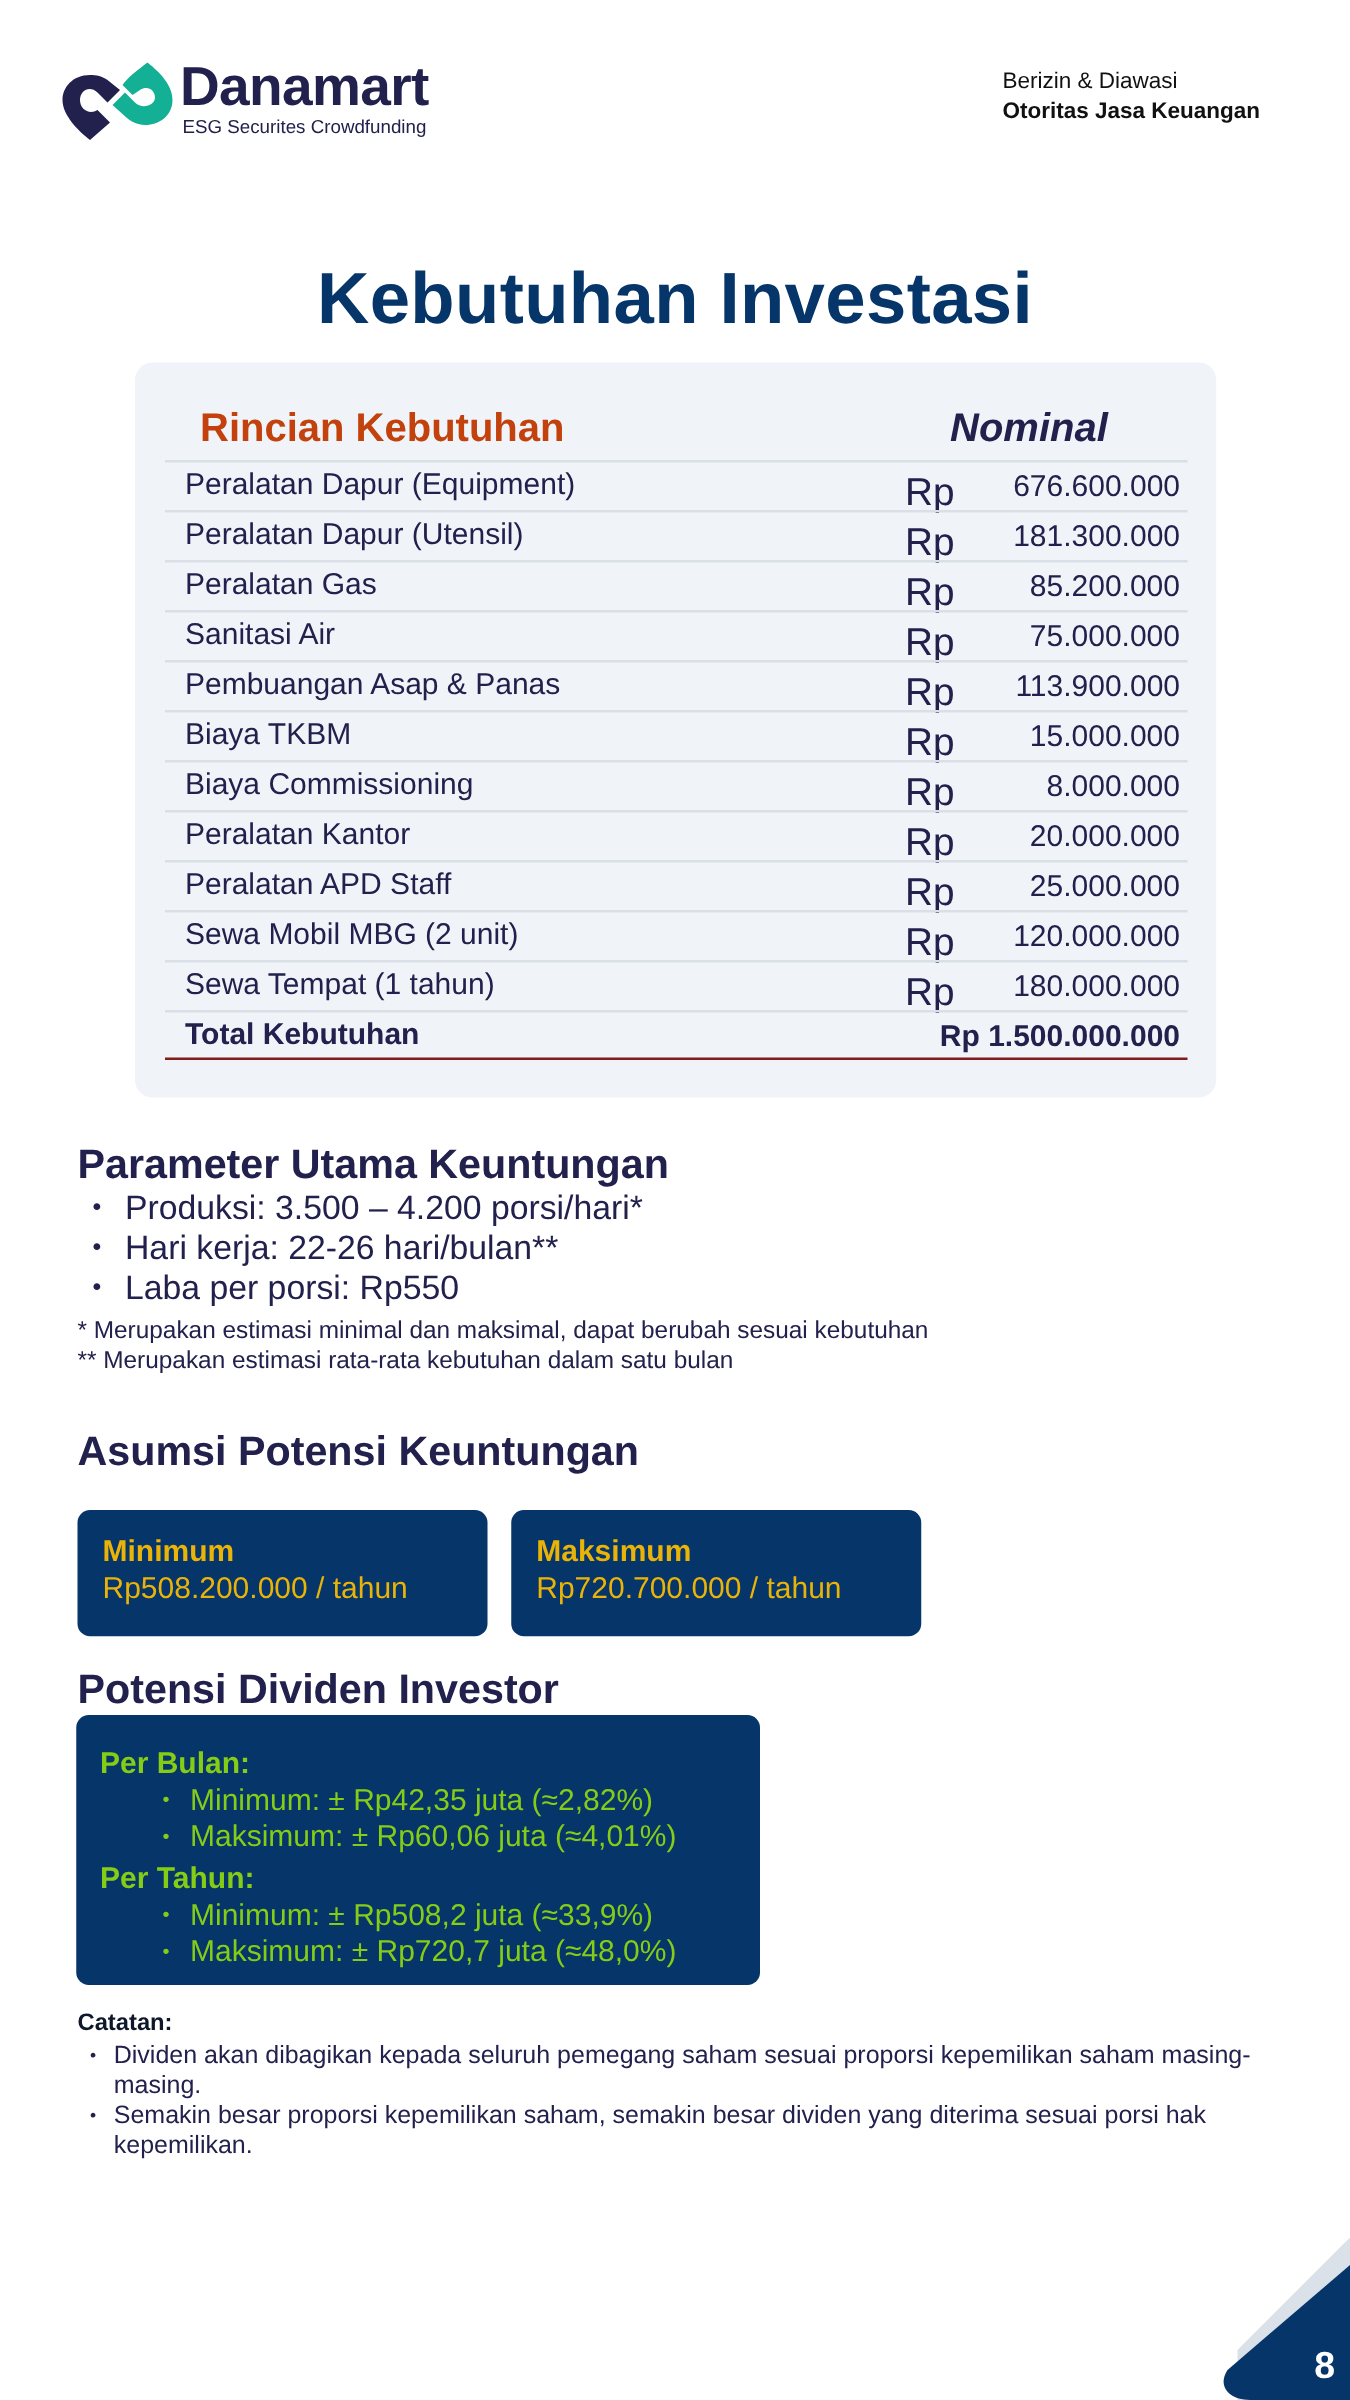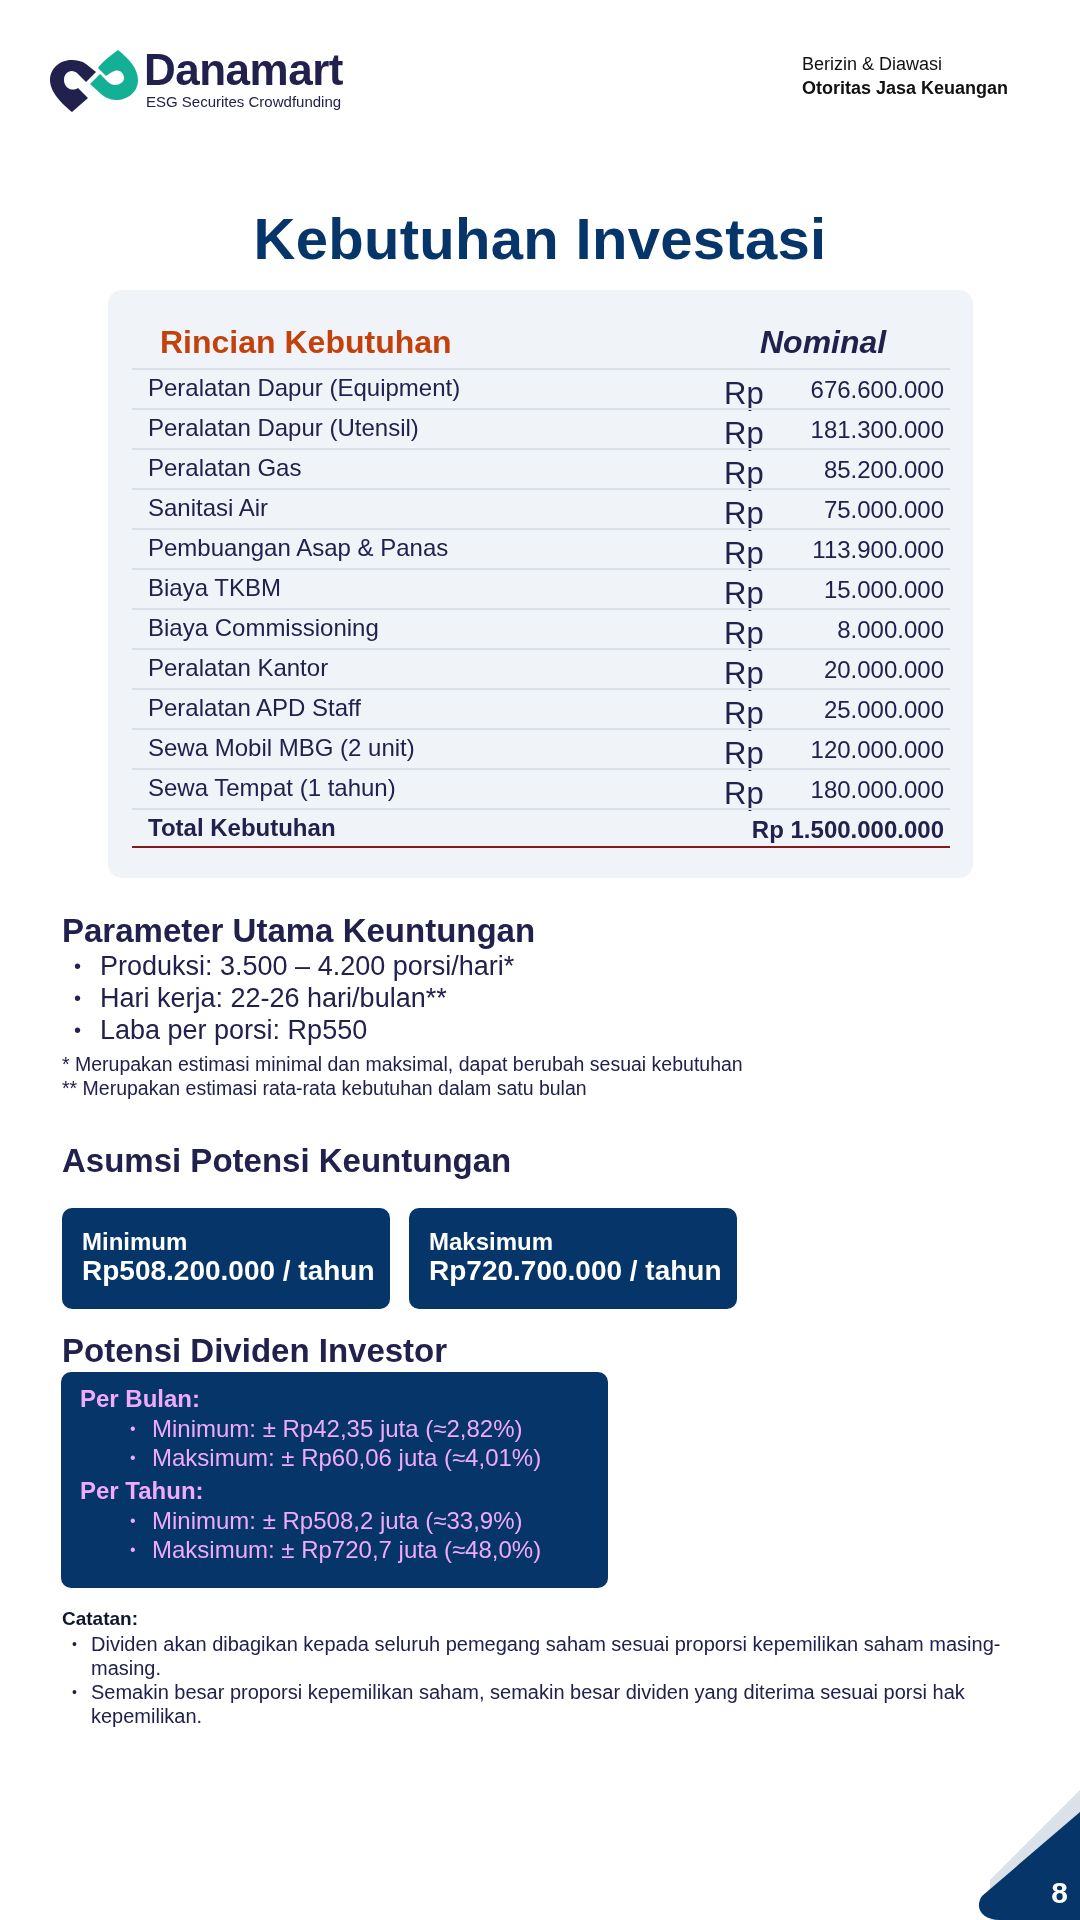--- a/index.html
+++ b/index.html
@@ -43,28 +43,28 @@
   .row.total .name, .row.total .rp, .row.total .val { font-weight: 700; }
 
   .section-h { position: absolute; left: 62px; font-size: 33px; font-weight: 700; color: #22214d; }
   .bullets { position: absolute; left: 74px; list-style: none; }
   .bullets li { font-size: 27px; line-height: 32px; color: #22214d; position: relative; padding-left: 26px; }
   .bullets li::before { content: "•"; position: absolute; left: 0; top: 0; font-size: 20px; }
   .notes { position: absolute; left: 62px; font-size: 19.5px; line-height: 24px; color: #22214d; }
 
   .asumsi-box {
     position: absolute; top: 1208px; width: 328px; height: 101px; background: #053569;
-    border-radius: 10px; color: #ffffff; padding: 20px 0 0 20px;
+    border-radius: 10px; color: #eab308; padding: 20px 0 0 20px;
   }
   .asumsi-box .lbl { font-size: 24px; font-weight: 700; line-height: 28px; }
-  .asumsi-box .amt { font-size: 28px; font-weight: 700; line-height: 30px; }
+  .asumsi-box .amt { font-size: 24px; font-weight: 400; line-height: 30px; }
 
   .dividen-box {
     position: absolute; left: 61px; top: 1372px; width: 547px; height: 216px; background: #053569;
-    border-radius: 10px; color: #f0abfc; padding: 12px 0 0 19px;
+    border-radius: 10px; color: #84cc16; padding: 24px 0 0 19px;
   }
   .dividen-box .period { font-size: 24px; font-weight: 700; line-height: 30px; }
   .dividen-box ul { list-style: none; margin-left: 50px; }
   .dividen-box li { font-size: 24px; line-height: 29px; position: relative; padding-left: 22px; }
   .dividen-box li::before { content: "•"; position: absolute; left: 0; top: 0; font-size: 16px; }
   .dividen-box .gap { height: 4px; }
 
   .catatan-h { position: absolute; left: 62px; top: 1608px; font-size: 19px; font-weight: 700; color: #0f172a; }
   .catatan { position: absolute; left: 72px; top: 1632px; width: 940px; list-style: none; }
   .catatan li { font-size: 20px; line-height: 24px; color: #22214d; position: relative; padding-left: 19px; margin-bottom: 0; }

